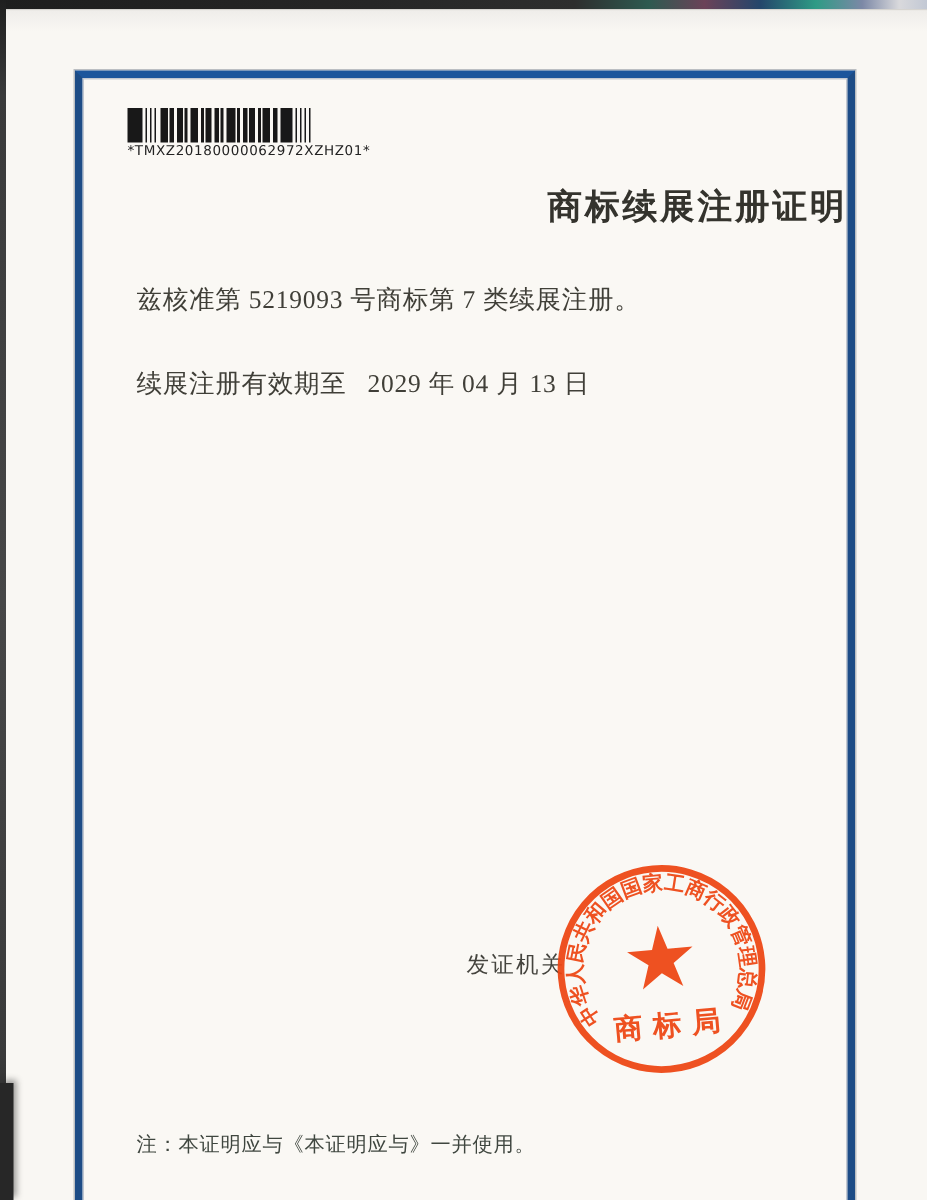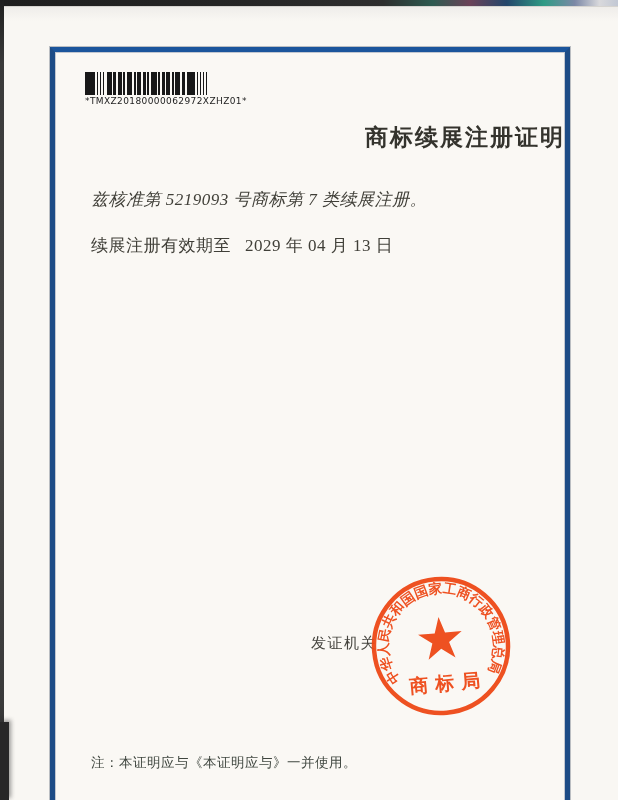--- a/index.html
+++ b/index.html
@@ -51,24 +51,24 @@
     font-weight:normal;font-size:9px;letter-spacing:.4px;color:#222;
     white-space:nowrap;
   }
   .title{
     position:absolute;left:0;top:70px;width:100%;margin:0;
     text-align:right;
     font-size:23px;font-weight:600;letter-spacing:2px;color:#34332d;
   }
   .approval{
     position:absolute;left:36px;top:136px;margin:0;
-    font-size:17px;letter-spacing:.5px;color:#403f38;white-space:nowrap;font-style:italic;
+    font-size:17px;letter-spacing:.5px;color:#403f38;white-space:nowrap;
   }
   .validity{
-    position:absolute;left:36px;top:182px;margin:0;
+    position:absolute;left:36px;top:192px;margin:0;
     font-size:17px;letter-spacing:.5px;color:#403f38;white-space:nowrap;
   }
   .validity-date{margin-left:14px;}
   .issuer{
     position:absolute;left:256px;top:582px;
     font-size:15px;letter-spacing:1.5px;color:#45443e;
   }
   .seal{
     position:absolute;left:313px;top:521px;width:146px;height:146px;
     transform:rotate(-5deg);

